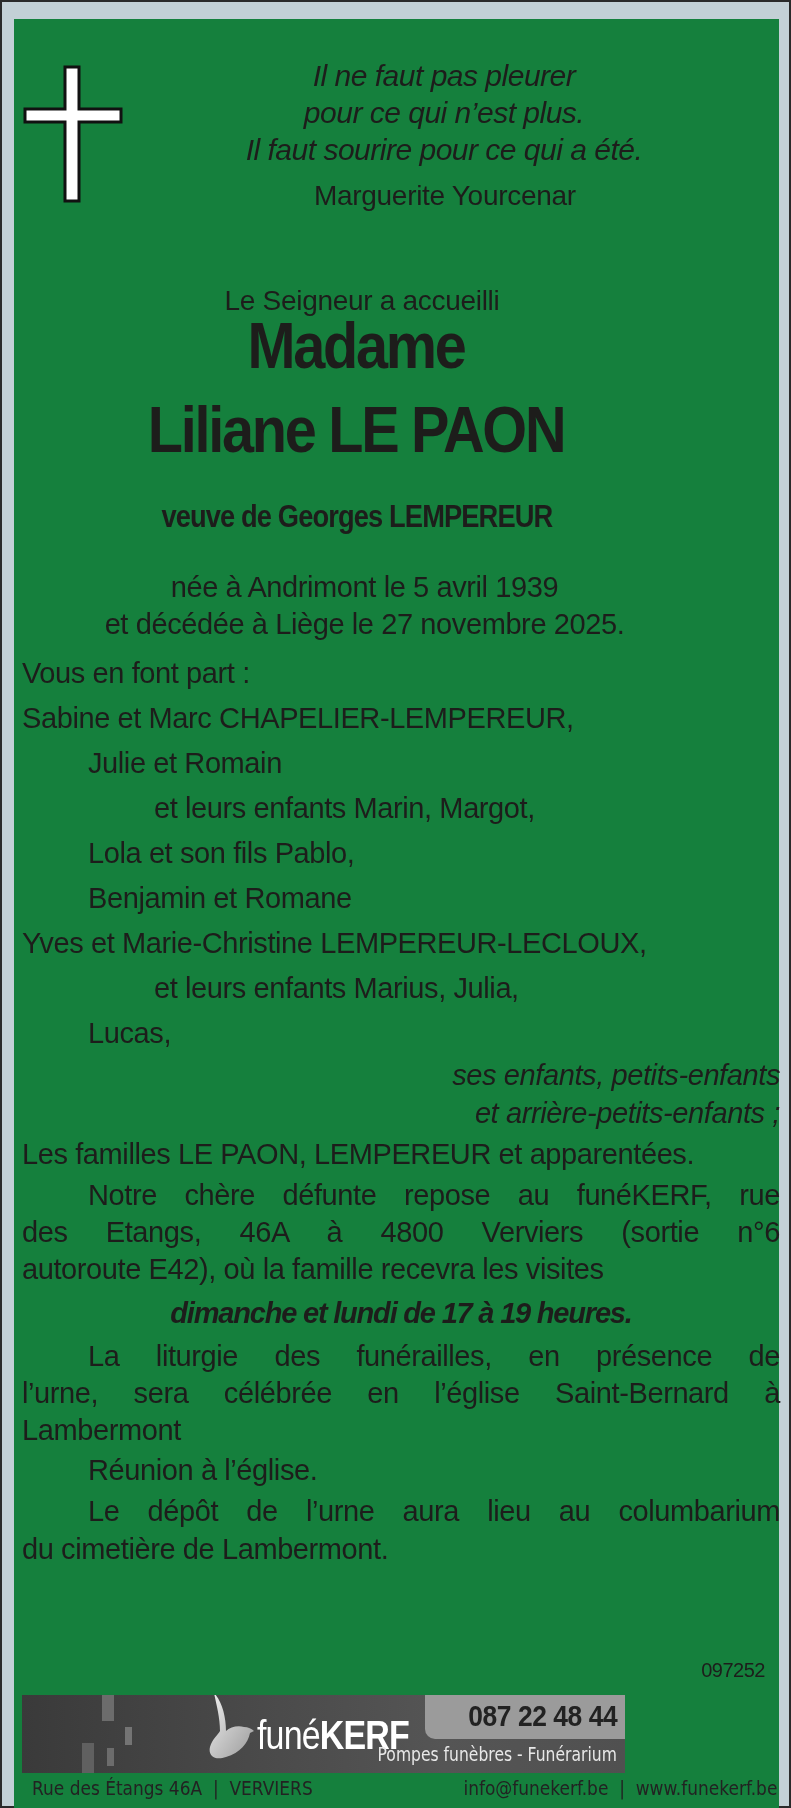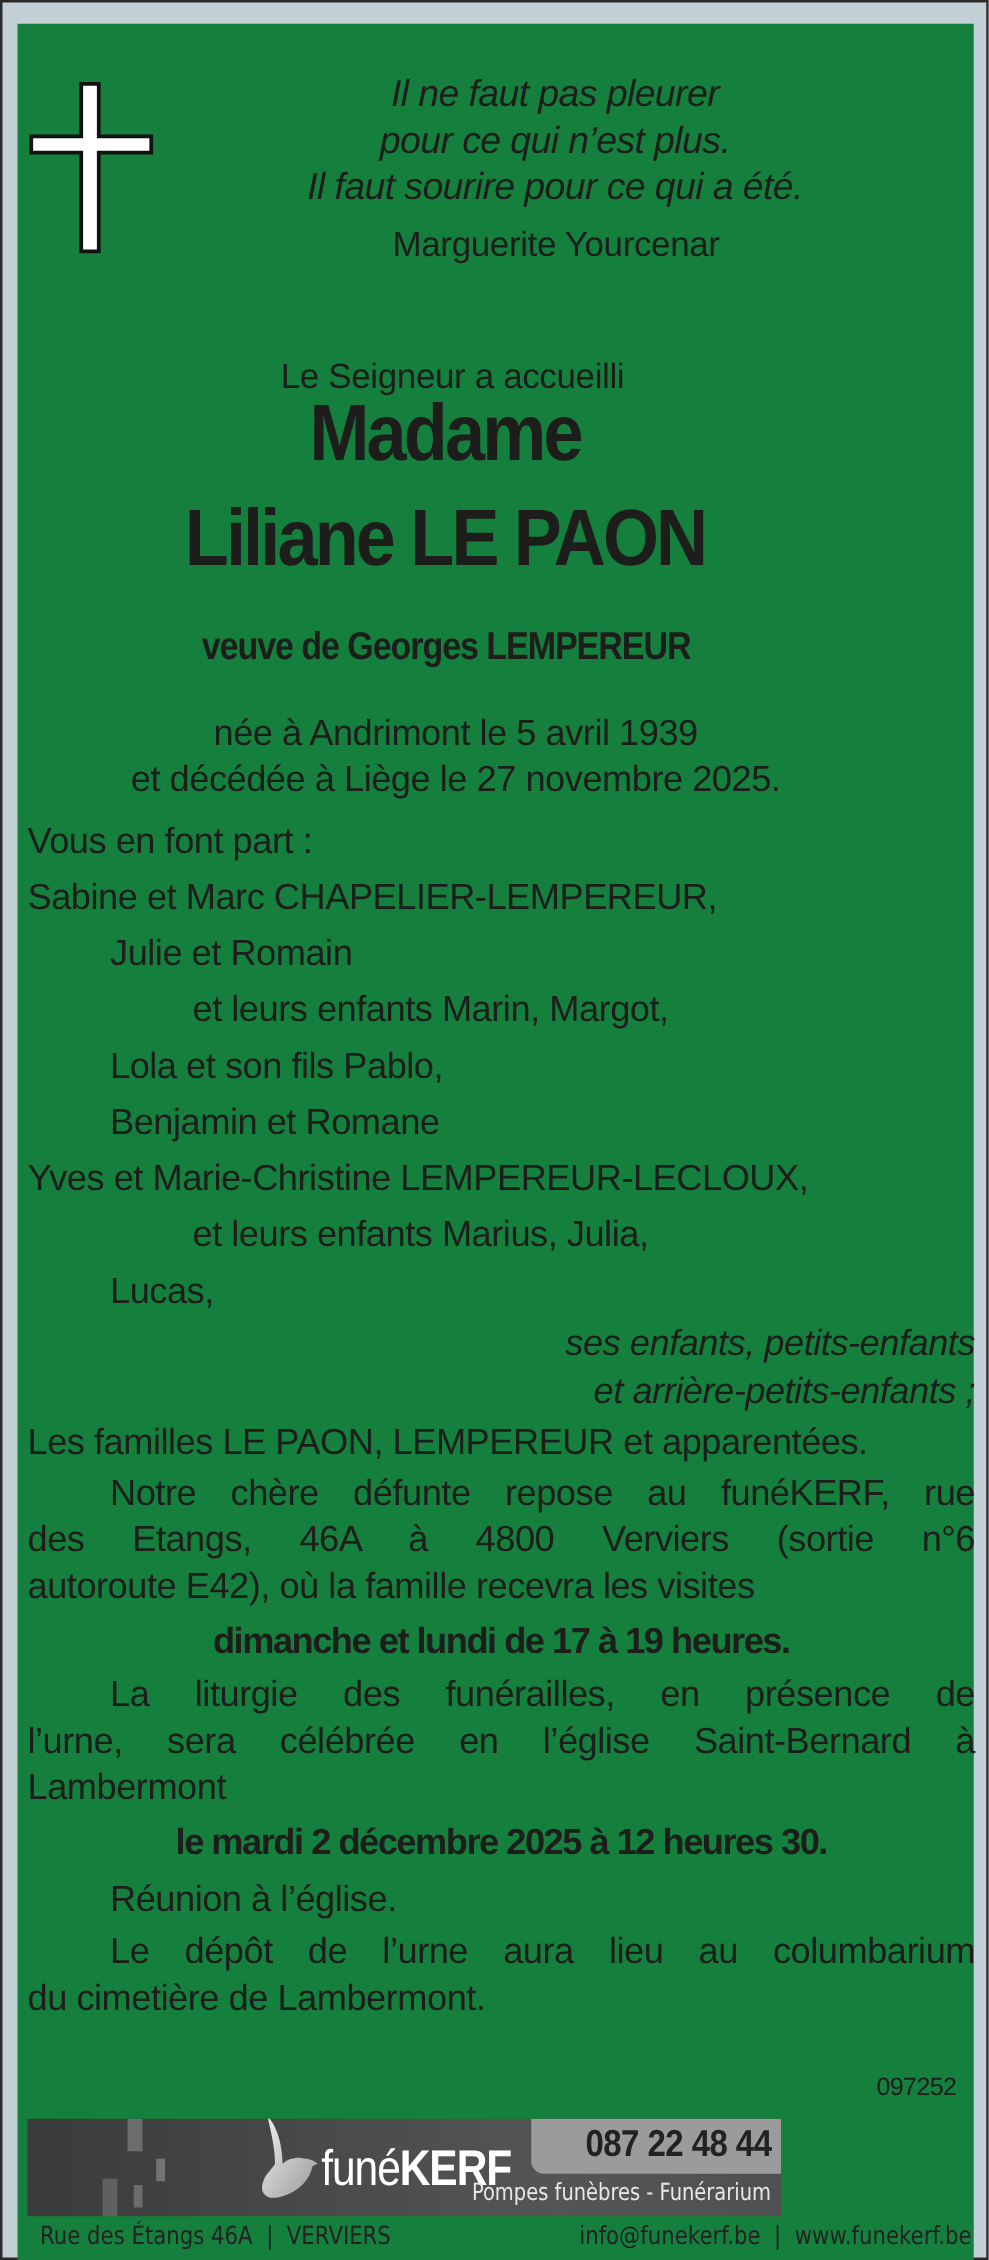--- a/index.html
+++ b/index.html
@@ -16,21 +16,21 @@
     .name2 { top: 376px; padding-right: 90px; box-sizing: border-box; }
     .widow { position: absolute; left: 0; width: 765px; top: 480px; text-align: center; font-weight: bold; font-size: 31px; letter-spacing: -1px; transform: scaleX(0.88); padding-right: 90px; box-sizing: border-box; }
     .dates { position: absolute; left: 0; width: 765px; top: 550px; text-align: center; font-size: 29px; line-height: 37px; letter-spacing: -0.4px; padding-right: 64px; box-sizing: border-box; }
     .body-text { position: absolute; left: 8px; width: 758px; top: 632px; font-size: 29px; letter-spacing: -0.4px; }
     .line { white-space: nowrap; height: 45px; line-height: 45px; }
     .ind1 { padding-left: 66px; }
     .ind2 { padding-left: 132px; }
     .right-it { text-align: right; font-style: italic; height: 38px; line-height: 38px; }
     .just { text-align: justify; text-align-last: justify; white-space: normal; height: 37px; line-height: 37px; }
     .just-last { white-space: nowrap; height: 37px; line-height: 37px; }
-    .center-bi { text-align: center; font-weight: bold; letter-spacing: -1.2px; height: 50px; line-height: 50px; }
+    .center-bi { text-align: center; font-weight: bold; font-style: italic; letter-spacing: -1.2px; height: 50px; line-height: 50px; }
     .ref { position: absolute; right: 14px; top: 1640px; font-size: 20px; letter-spacing: -0.5px; }
     .banner { position: absolute; left: 8px; top: 1676px; width: 603px; height: 78px; background: linear-gradient(90deg, #3a3a3a 0%, #4a4a4a 40%, #555 70%, #505050 100%); overflow: hidden; }
     .sq { position: absolute; background: #8a8a8a; }
     .dove { position: absolute; left: 178px; top: -4px; }
     .brand { position: absolute; left: 235px; top: 18px; font-size: 40px; color: #ffffff; letter-spacing: -1px; white-space: nowrap; transform: scaleX(0.85); transform-origin: left; }
     .brand b { font-weight: bold; }
     .phone-box { position: absolute; right: 0; top: 0; width: 200px; height: 44px; background: #9b9b9b; border-bottom-left-radius: 10px; }
     .phone { position: absolute; right: 8px; top: 4px; font-weight: bold; font-size: 30px; color: #222; letter-spacing: -0.5px; transform: scaleX(0.88); transform-origin: right; white-space: nowrap; }
     .tagline { position: absolute; right: 8px; top: 48px; font-size: 19px; color: #e8e8e8; white-space: nowrap; font-family: "DejaVu Sans", sans-serif; transform: scaleX(0.82); transform-origin: right; }
     .contact { position: absolute; left: 18px; top: 1757px; width: 745px; font-size: 20px; font-family: "DejaVu Sans", sans-serif; color: #222; white-space: nowrap; }
@@ -79,21 +79,20 @@
       <div class="line">Les familles LE PAON, LEMPEREUR et apparentées.</div>
 
       <div class="just ind1">Notre chère défunte repose au funéKERF, rue</div>
       <div class="just">des Etangs, 46A à 4800 Verviers (sortie n°6</div>
       <div class="just-last">autoroute E42), où la famille recevra les visites</div>
       <div class="center-bi">dimanche et lundi de 17 à 19 heures.</div>
 
       <div class="just ind1">La liturgie des funérailles, en présence de</div>
       <div class="just">l’urne, sera célébrée en l’église Saint-Bernard à</div>
       <div class="just-last">Lambermont</div>
-      <div class="center-bi">le mardi 2 décembre 2025 à 12 heures 30.</div>
 
       <div class="line ind1" style="height:42px;line-height:42px">Réunion à l’église.</div>
       <div class="just ind1" style="height:40px;line-height:40px">Le dépôt de l’urne aura lieu au columbarium</div>
       <div class="just-last">du cimetière de Lambermont.</div>
     </div>
 
     <div class="ref">097252</div>
 
     <div class="banner">
       <div class="sq" style="left:80px;top:0;width:12px;height:26px;opacity:.6"></div>

